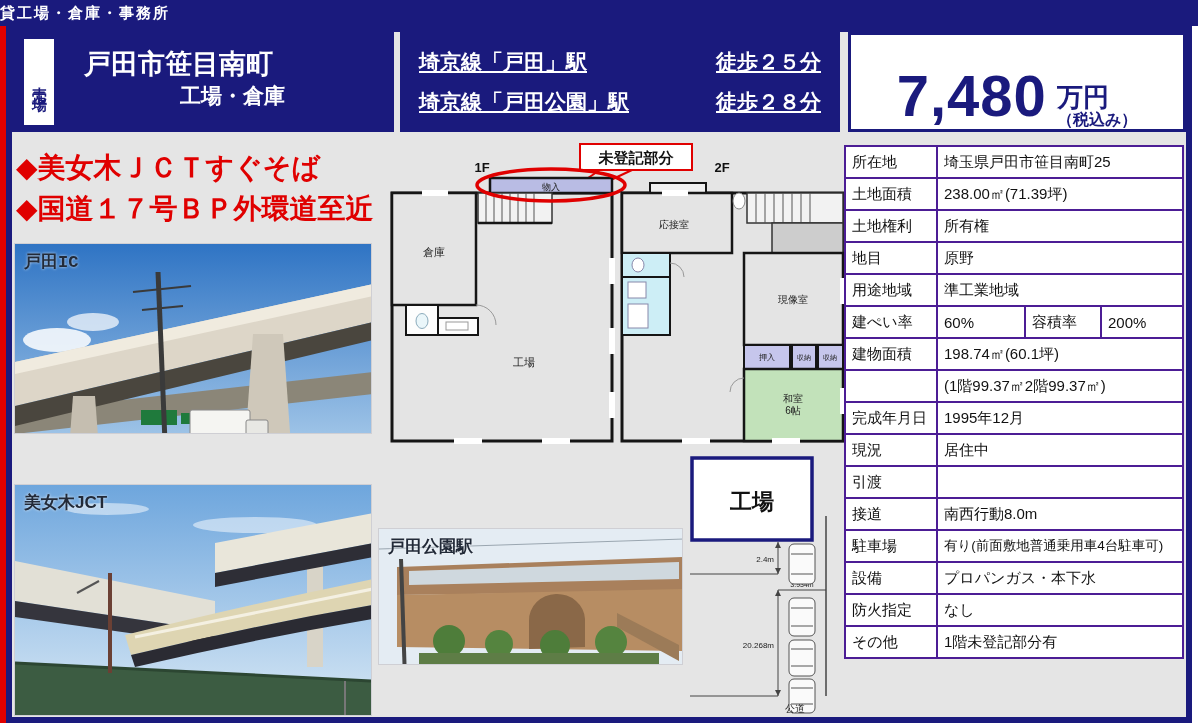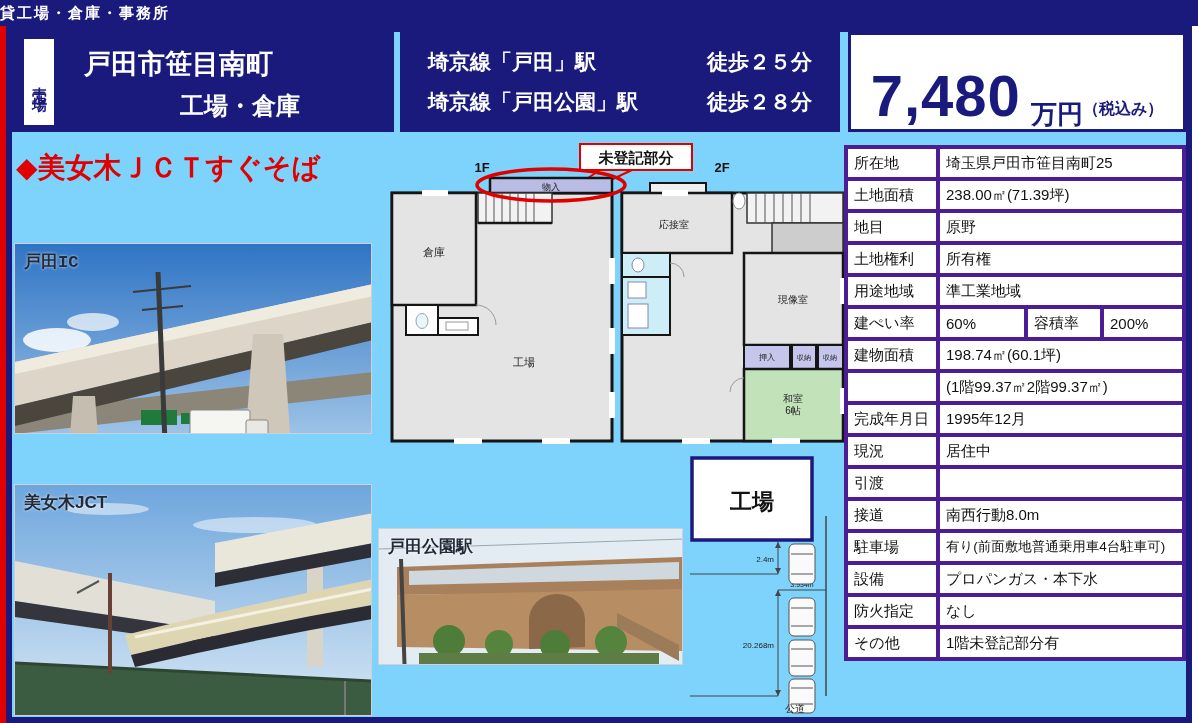--- a/index.html
+++ b/index.html
@@ -9,50 +9,50 @@
     font-family:"Liberation Sans","DejaVu Sans",sans-serif;
   }
   .top-banner {
     position:absolute; left:0; top:0; width:1198px; height:26px;
     background:#1a1a7d; color:#fff; font-size:15px; font-weight:bold;
     display:flex; align-items:center; letter-spacing:2px;
   }
   .left-red-strip { position:absolute; left:0; top:26px; width:6px; height:697px; background:#e00000; }
   .frame {
     position:absolute; left:6px; top:26px; width:1186px; height:697px;
-    border:6px solid #1a1a7d; background:#7dd3fc;
+    border:6px solid #1a1a7d; background:#e5e5e5;
   }
   
   .title-block {
     position:absolute; left:0; top:0; width:382px; height:100px;
     background:#1a1a7d; color:#fff;
   }
   .sale-tag {
     position:absolute; left:12px; top:7px; width:30px; height:86px;
     background:#fff; display:flex; align-items:center; justify-content:center;
   }
   .sale-tag span {
     writing-mode:vertical-rl; color:#1a1a7d; font-weight:bold; font-size:15px; letter-spacing:5px;
   }
   .title-lines { position:absolute; left:72px; top:14px; width:300px; }
   .title-line1 { font-size:27px; font-weight:bold; }
-  .title-line2 { font-size:24px; font-weight:bold; padding-left:96px; margin-top:8px; }
+  .title-line2 { font-size:21px; font-weight:bold; padding-left:96px; margin-top:0; }
   .station-block {
     position:absolute; left:388px; top:0; width:440px; height:100px;
     background:#1a1a7d; color:#fff; display:flex; flex-direction:column;
-    justify-content:center; gap:12px; padding:0 28px;
+    justify-content:center; gap:12px; padding:0 19px;text-decoration:underline;
   }
   .station-row { display:flex; justify-content:space-between; font-size:21px; font-weight:bold; }
   .price-block {
     position:absolute; left:836px; top:0; width:338px; height:100px;
     background:#fff; border:3px solid #1a1a7d; color:#1a1a7d;
     display:flex; align-items:flex-end; justify-content:center; gap:10px;
   }
   .price-amount { font-size:58px; font-weight:bold; letter-spacing:1px; }
-  .price-right { display:flex; flex-direction:row; line-height:1.1; margin-top:4px; }
+  .price-right { display:flex; flex-direction:column; line-height:1.1; margin-top:4px; }
   .price-unit { font-size:26px; font-weight:bold; }
   .price-tax { font-size:16px; font-weight:bold; }
   
   .headlines { position:absolute; left:4px; top:116px; width:372px; color:#e00000; font-weight:bold; font-size:28px; line-height:1.45; white-space:nowrap; }
   
   .photo { position:absolute; border:1px solid #cfcfd4; overflow:hidden; background:#dde; }
   .photo-label {
     position:absolute; left:9px; top:6px; font-size:17px; font-weight:bold; color:#222a38;
     text-shadow:0 0 3px rgba(255,255,255,.8); z-index:2;
   }
@@ -62,21 +62,21 @@
   #photo3 { left:366px; top:496px; width:305px; height:137px; }
   
   #floorplan { position:absolute; left:378px; top:110px; width:455px; height:310px; }
   #sitediagram { position:absolute; left:678px; top:424px; width:155px; height:260px; }
   
   .details-table {
     position:absolute; left:832px; top:113px; width:338px;
     border-collapse:collapse; background:#fff; table-layout:fixed;
   }
   .details-table td {
-    border:4px solid #4c1d95; font-size:15px; color:#111;
+    border:2px solid #4c1d95; font-size:15px; color:#111;
     height:32px; padding:1px 6px; overflow:hidden; white-space:nowrap;
   }
   .details-table td.lbl { }
   svg text { font-family:"Liberation Sans","DejaVu Sans",sans-serif; }
 </style>
 </head>
 <body>
 
 <div class="top-banner">
   <span>貸工場・倉庫・事務所</span>
@@ -109,20 +109,21 @@
   <div class="price-block">
     <span class="price-amount">7,480</span>
     <span class="price-right">
       <span class="price-unit">万円</span>
       <span class="price-tax">（税込み）</span>
     </span>
   </div>
 
   <div class="headlines">
     <div>◆美女木ＪＣＴすぐそば</div>
+    <div>◆国道１７号ＢＰ外環道至近</div>
   </div>
 
   <div class="photo" id="photo1">
     <svg width="358" height="237" viewBox="0 0 358 237">
       <defs>
         <linearGradient id="sky1" x1="0" y1="0" x2="0" y2="1">
           <stop offset="0" stop-color="#2f74c4"></stop>
             <stop offset="1" stop-color="#b8d6ef"></stop>
         </linearGradient>
       </defs>
@@ -335,26 +336,26 @@
     <tbody>
         <tr>
           <td class="lbl">所在地</td>
           <td colspan="3">埼玉県戸田市笹目南町25</td>
         </tr>
     <tr>
           <td class="lbl">土地面積</td>
           <td colspan="3">238.00㎡(71.39坪)</td>
         </tr>
     <tr>
+          <td class="lbl">土地権利</td>
+          <td colspan="3">所有権</td>
+        </tr>
+    <tr>
           <td class="lbl">地目</td>
           <td colspan="3">原野</td>
-        </tr>
-    <tr>
-          <td class="lbl">土地権利</td>
-          <td colspan="3">所有権</td>
         </tr>
     <tr>
           <td class="lbl">用途地域</td>
           <td colspan="3">準工業地域</td>
         </tr>
     <tr>
       <td class="lbl">建ぺい率</td>
       <td>60%</td>
       <td>容積率</td>
       <td>200%</td>

